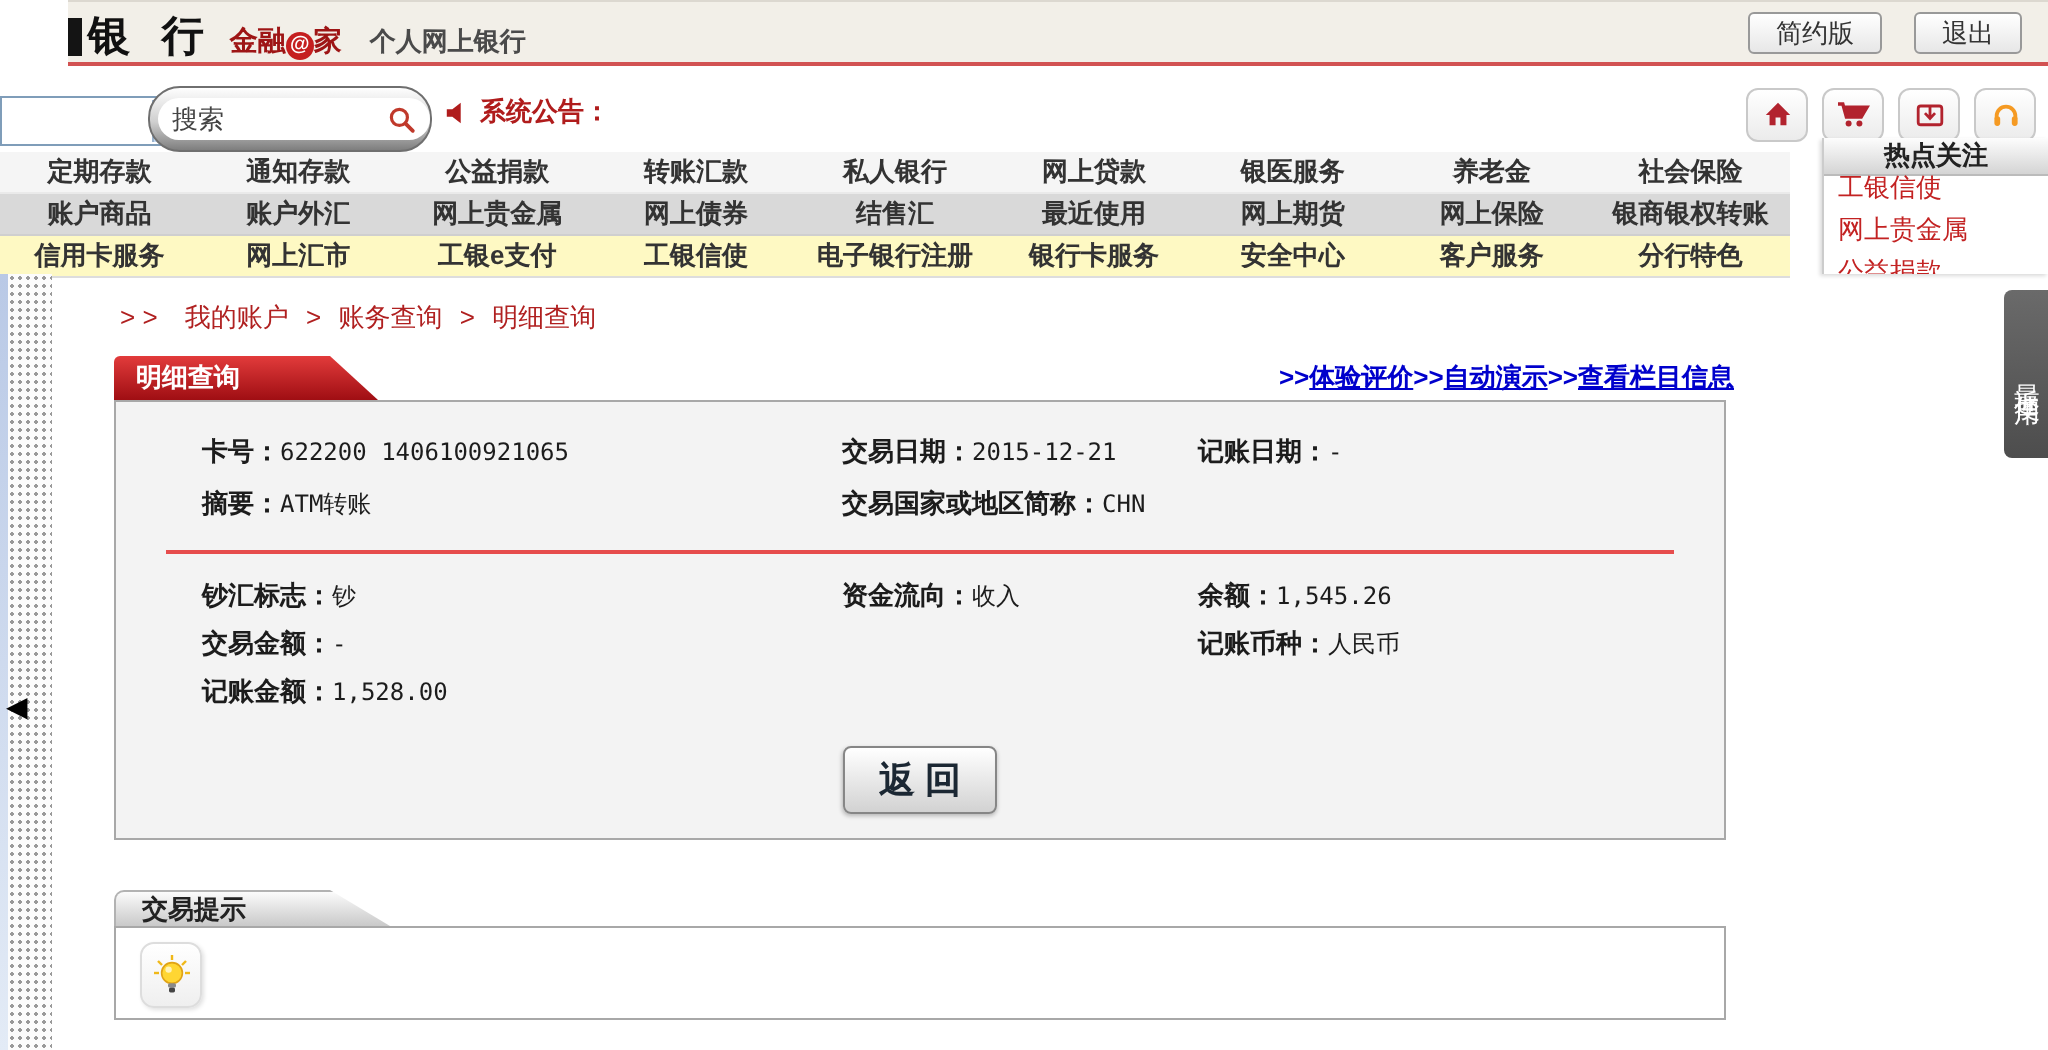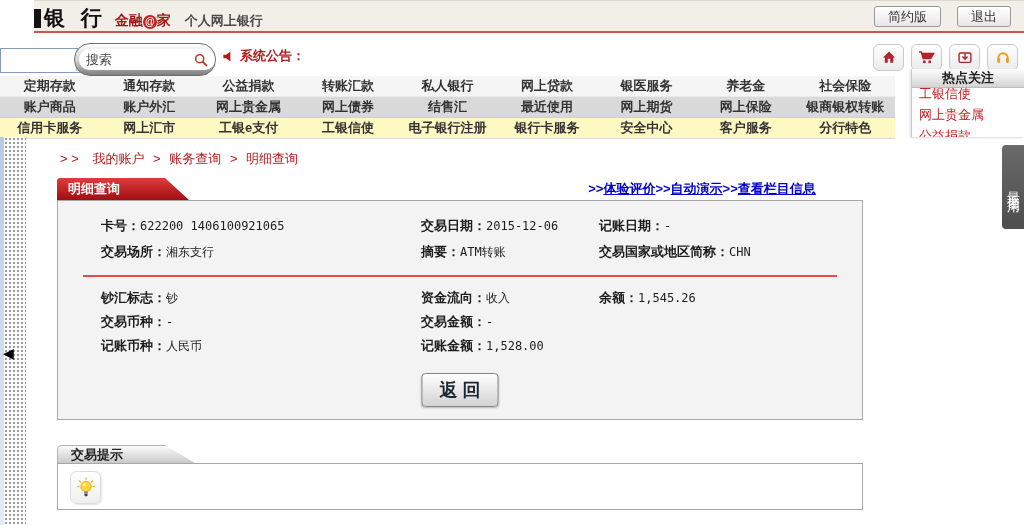--- a/index.html
+++ b/index.html
@@ -69,21 +69,21 @@
   
   .crumbs{position:absolute;top:150px;left:60px;font-size:13px;font-weight:normal;color:#b02020;white-space:nowrap;}
   .crumbs a{color:#b02020;text-decoration:none;cursor:pointer;}
   .crumb-sep{margin:0 5px;}
 
   
   .dtab{position:absolute;top:178px;left:57px;width:150px;height:22px;line-height:22px;
         padding-left:11px;box-sizing:border-box;color:#fff;font-size:13px;font-weight:bold;
         background:linear-gradient(#e23b3b,#9f0e13);
         clip-path:polygon(0 0,72% 0,88% 100%,0 100%);border-radius:3px 0 0 0;}
-  .dlinks{position:absolute;top:180px;left:537px;width:330px;display:flex;justify-content:center;
+  .dlinks{position:absolute;top:180px;left:537px;width:330px;display:flex;justify-content:flex-end;
           font-size:13px;font-weight:bold;color:#0000cc;}
   .dlinks a{color:#0000cc;text-decoration:none;cursor:pointer;white-space:nowrap;}
   .dlinks a .txt{text-decoration:underline;}
 
   
   .dbox{position:absolute;top:200px;left:57px;width:806px;height:220px;background:#f3f3f3;
         border:1px solid #a8a8a8;box-sizing:border-box;}
   .grid{display:grid;grid-template-columns:320px 178px auto;padding-left:43px;font-size:13px;color:#1c1c1c;}
   .grid-top{padding-top:16px;}
   .grid-top .cell{height:26px;}
@@ -256,32 +256,30 @@
   <div class="dtab">明细查询</div>
   <div class="dlinks">
     <a><span>&gt;&gt;</span><span class="txt">体验评价</span></a>
     <a><span>&gt;&gt;</span><span class="txt">自动演示</span></a>
     <a><span>&gt;&gt;</span><span class="txt">查看栏目信息</span></a>
   </div>
 
   <div class="dbox">
     <div class="grid grid-top">
       <div class="cell"><span class="lbl">卡号：</span><span class="val">622200 1406100921065</span></div>
-      <div class="cell"><span class="lbl">交易日期：</span><span class="val">2015-12-06</span></div>
+      <div class="cell"><span class="lbl">交易日期：</span><span class="val">2015-12-21</span></div>
       <div class="cell"><span class="lbl">记账日期：</span><span class="val">-</span></div>
-      <div class="cell"><span class="lbl">交易场所：</span><span class="val">湘东支行</span></div>
       <div class="cell"><span class="lbl">摘要：</span><span class="val">ATM转账</span></div>
       <div class="cell"><span class="lbl">交易国家或地区简称：</span><span class="val">CHN</span></div>
     </div>
     <div class="red-div"></div>
     <div class="grid grid-bot">
       <div class="cell"><span class="lbl">钞汇标志：</span><span class="val">钞</span></div>
       <div class="cell"><span class="lbl">资金流向：</span><span class="val">收入</span></div>
       <div class="cell"><span class="lbl">余额：</span><span class="val">1,545.26</span></div>
-      <div class="cell"><span class="lbl">交易币种：</span><span class="val">-</span></div>
       <div class="cell"><span class="lbl">交易金额：</span><span class="val">-</span></div>
       <div class="cell"></div>
       <div class="cell"><span class="lbl">记账币种：</span><span class="val">人民币</span></div>
       <div class="cell"><span class="lbl">记账金额：</span><span class="val">1,528.00</span></div>
       <div class="cell"></div>
     </div>
     <button class="back-btn">返 回</button>
   </div>
 
   <div class="recent">最近使用</div>

